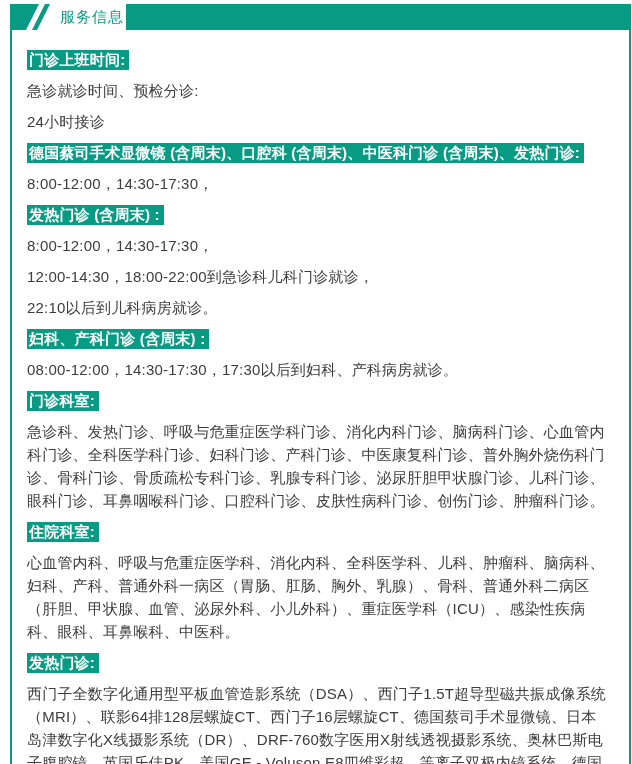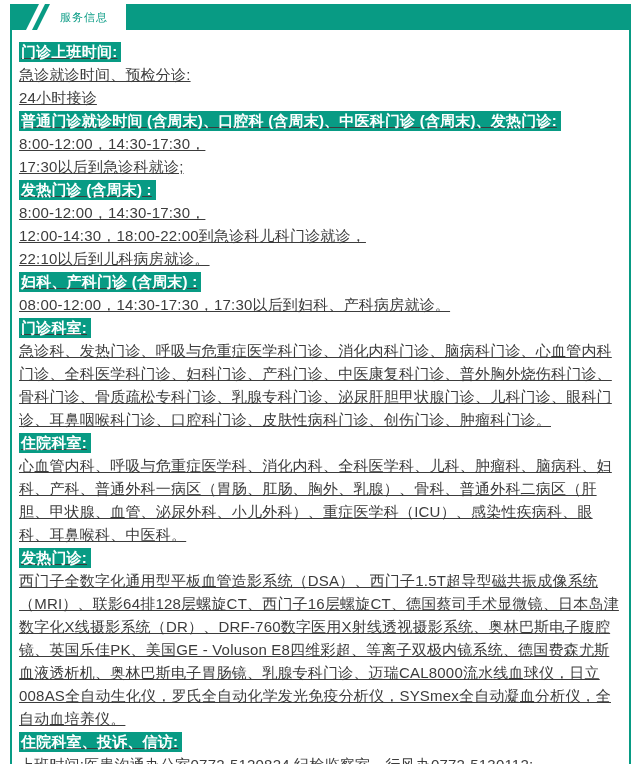--- a/index.html
+++ b/index.html
@@ -14,28 +14,27 @@
     border-left:2px solid var(--teal);
     border-right:2px solid var(--teal);
     overflow:hidden;
     background:#ffffff;
   }
   .header{display:flex;height:26px;}
   .tab{position:relative;width:114px;background:#ffffff;flex:0 0 auto;}
   .flag{position:absolute;left:0;top:0;display:block;}
   .tab .title{
     display:block;padding-left:48px;line-height:26px;
-    font-size:11px;color:var(--teal);letter-spacing:1px;white-space:nowrap;
+    font-size:15px;color:var(--teal);letter-spacing:1px;white-space:nowrap;
   }
   .bar{flex:1;background:var(--teal);}
   .content{padding:10px 10px 0 7px;}
   .content p{
-    margin:0;font-size:15px;line-height:23px;color:#3c3c3c;
+    margin:8px;font-size:15px;line-height:23px;color:#3c3c3c;
     letter-spacing:0.2px;
-    text-decoration:underline;
   }
   .sec-heading .hl{
     background:var(--teal);color:#ffffff;font-weight:bold;
     padding:1px 4px 2px 2px;
   }
 </style>
 </head>
 <body>
 
 <div class="frame">
@@ -53,24 +52,23 @@
   <div class="section">
     <p class="sec-heading">
       <span class="hl">门诊上班时间:</span>
     </p>
   <p class="sec-line">急诊就诊时间、预检分诊:</p>
         <p class="sec-line">24小时接诊</p>
       </div>
 
   <div class="section">
     <p class="sec-heading">
-      <span class="hl">普通门诊就诊时间 (含周末)、口腔科 (含周末)、中医科门诊 (含周末)、发热门诊:</span>
+      <span class="hl">德国蔡司手术显微镜 (含周末)、口腔科 (含周末)、中医科门诊 (含周末)、发热门诊:</span>
     </p>
   <p class="sec-line">8:00-12:00，14:30-17:30，</p>
-        <p class="sec-line">17:30以后到急诊科就诊;</p>
       </div>
 
   <div class="section">
     <p class="sec-heading">
       <span class="hl">发热门诊 (含周末) :</span>
     </p>
   <p class="sec-line">8:00-12:00，14:30-17:30，</p>
         <p class="sec-line">12:00-14:30，18:00-22:00到急诊科儿科门诊就诊，</p>
         <p class="sec-line">22:10以后到儿科病房就诊。</p>
       </div>

